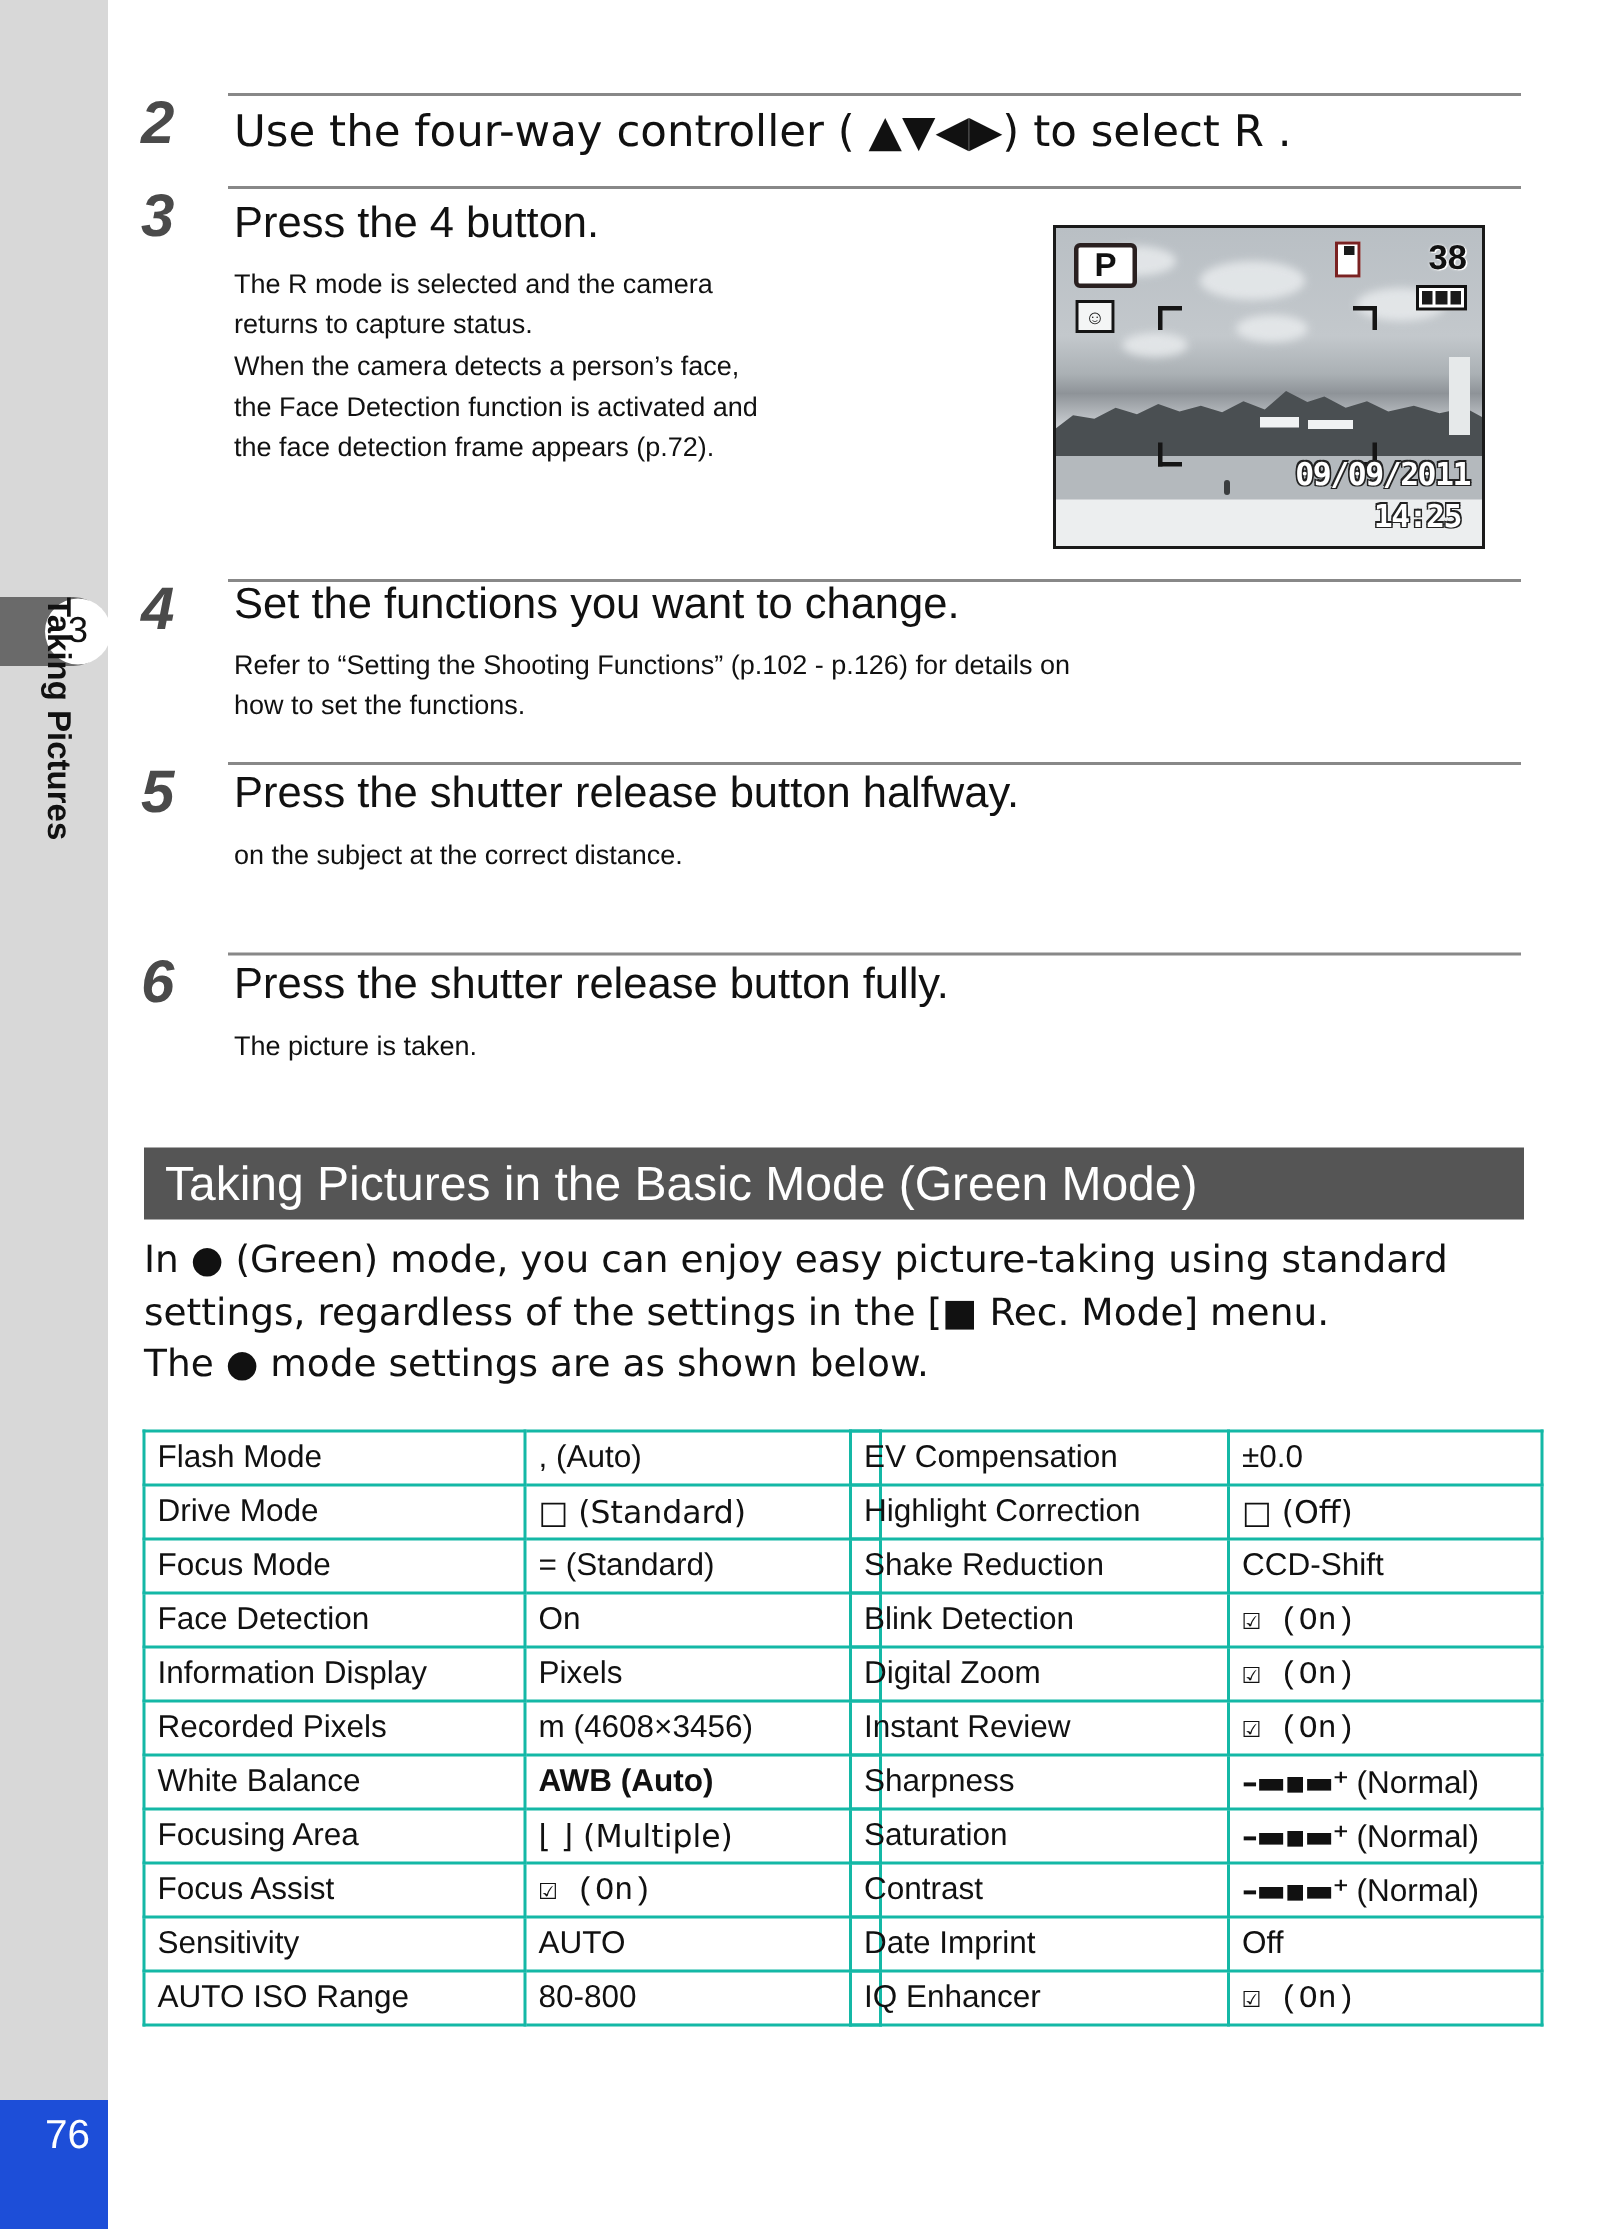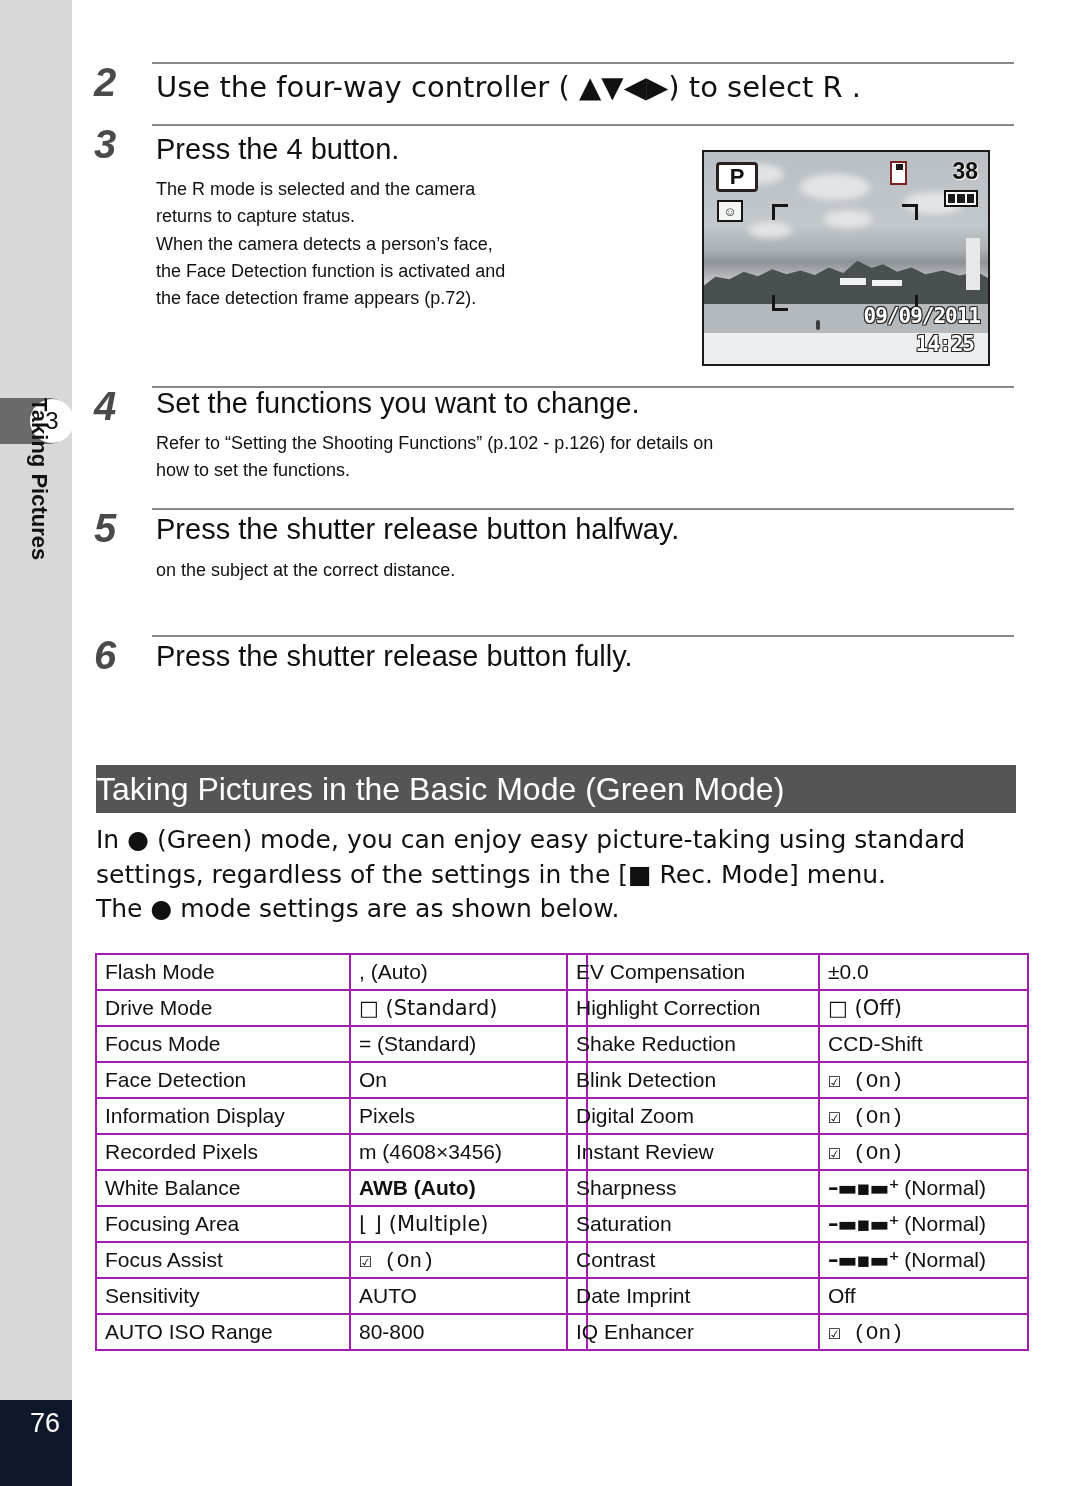--- a/index.html
+++ b/index.html
@@ -29,21 +29,21 @@
   .chap-title{
     position:absolute;left:-56px;top:480px;width:190px;
     font-size:22px;font-weight:bold;color:#111;
     text-align:left;
     transform:rotate(90deg);
     transform-origin:center center;
     white-space:nowrap;
   }
   .page-num{
     position:absolute;left:0;top:1400px;width:72px;height:86px;
-    background:#0f172a;color:#ffffff;
+    background:#1d4ed8;color:#ffffff;
     font-size:27px;
     display:flex;align-items:flex-start;justify-content:flex-end;
     padding:8px 12px 0 0;box-sizing:border-box;
   }
 
   
   .content{position:absolute;left:72px;top:0;width:1008px;height:1486px;}
   .step-num{
     position:absolute;
     font-size:40px;font-weight:bold;font-style:italic;
@@ -120,34 +120,34 @@
     position:absolute;right:14px;top:180px;font-size:21px;font-weight:bold;
     color:#fff;font-family:"DejaVu Sans Mono",monospace;letter-spacing:-1px;
     text-shadow:-1px -1px 0 #222,1px -1px 0 #222,-1px 1px 0 #222,1px 1px 0 #222;
   }
 
   
   .sec-head{
     position:absolute;left:24px;top:765px;width:920px;height:48px;
     background:#555555;color:#ffffff;
     font-size:32px;line-height:48px;
-    box-sizing:border-box;white-space:nowrap;
+    padding-left:14px;box-sizing:border-box;white-space:nowrap;
   }
   .sec-intro{
     position:absolute;left:24px;top:823px;width:935px;
     font-size:25px;line-height:1.38;color:#111;
   }
 
   
   table.spec{
     position:absolute;border-collapse:collapse;
     font-size:21px;color:#111;table-layout:fixed;
   }
   table.spec td{
-    border:2px solid #a21caf;padding:3px 8px;height:28px;vertical-align:middle;
+    border:2px solid #14b8a6;padding:3px 8px;height:28px;vertical-align:middle;
   }
   #tbl-left{left:23px;top:953px;width:455px;}
   #tbl-right{left:494px;top:953px;width:425px;}
   #tbl-left td.k{width:236px;}
   #tbl-left td.v{width:219px;}
   #tbl-right td.k{width:234px;}
   #tbl-right td.v{width:191px;}
   .awb{font-weight:bold;}
   .glyph{font-family:"DejaVu Sans",sans-serif;}
   .meter{font-family:"DejaVu Sans",sans-serif;font-weight:bold;letter-spacing:-1px;}
@@ -226,20 +226,23 @@
   <div class="step-num" style="left:22px;top:508px;">5</div>
   <div class="rule" style="left:80px;top:508px;width:862px;"></div>
   <div class="step-head" style="left:84px;top:514px;">Press the shutter release button halfway.</div>
   <div class="step-body" style="left:84px;top:557px;width:890px;">
     <div>on the subject at the correct distance.</div>
   </div>
 
   <div class="step-num" style="left:22px;top:635px;">6</div>
   <div class="rule" style="left:80px;top:635px;width:862px;"></div>
   <div class="step-head" style="left:84px;top:641px;">Press the shutter release button fully.</div>
+  <div class="step-body" style="left:84px;top:684px;width:600px;">
+    <div>The picture is taken.</div>
+  </div>
 
   <div class="sec-head">Taking Pictures in the Basic Mode (Green Mode)</div>
   <div class="sec-intro">
     <div class="sym">In ● (Green) mode, you can enjoy easy picture-taking using standard</div>
     <div class="sym">settings, regardless of the settings in the [■ Rec. Mode] menu.</div>
     <div class="sym">The ● mode settings are as shown below.</div>
   </div>
 
   <table class="spec" id="tbl-left">
     <tbody>

